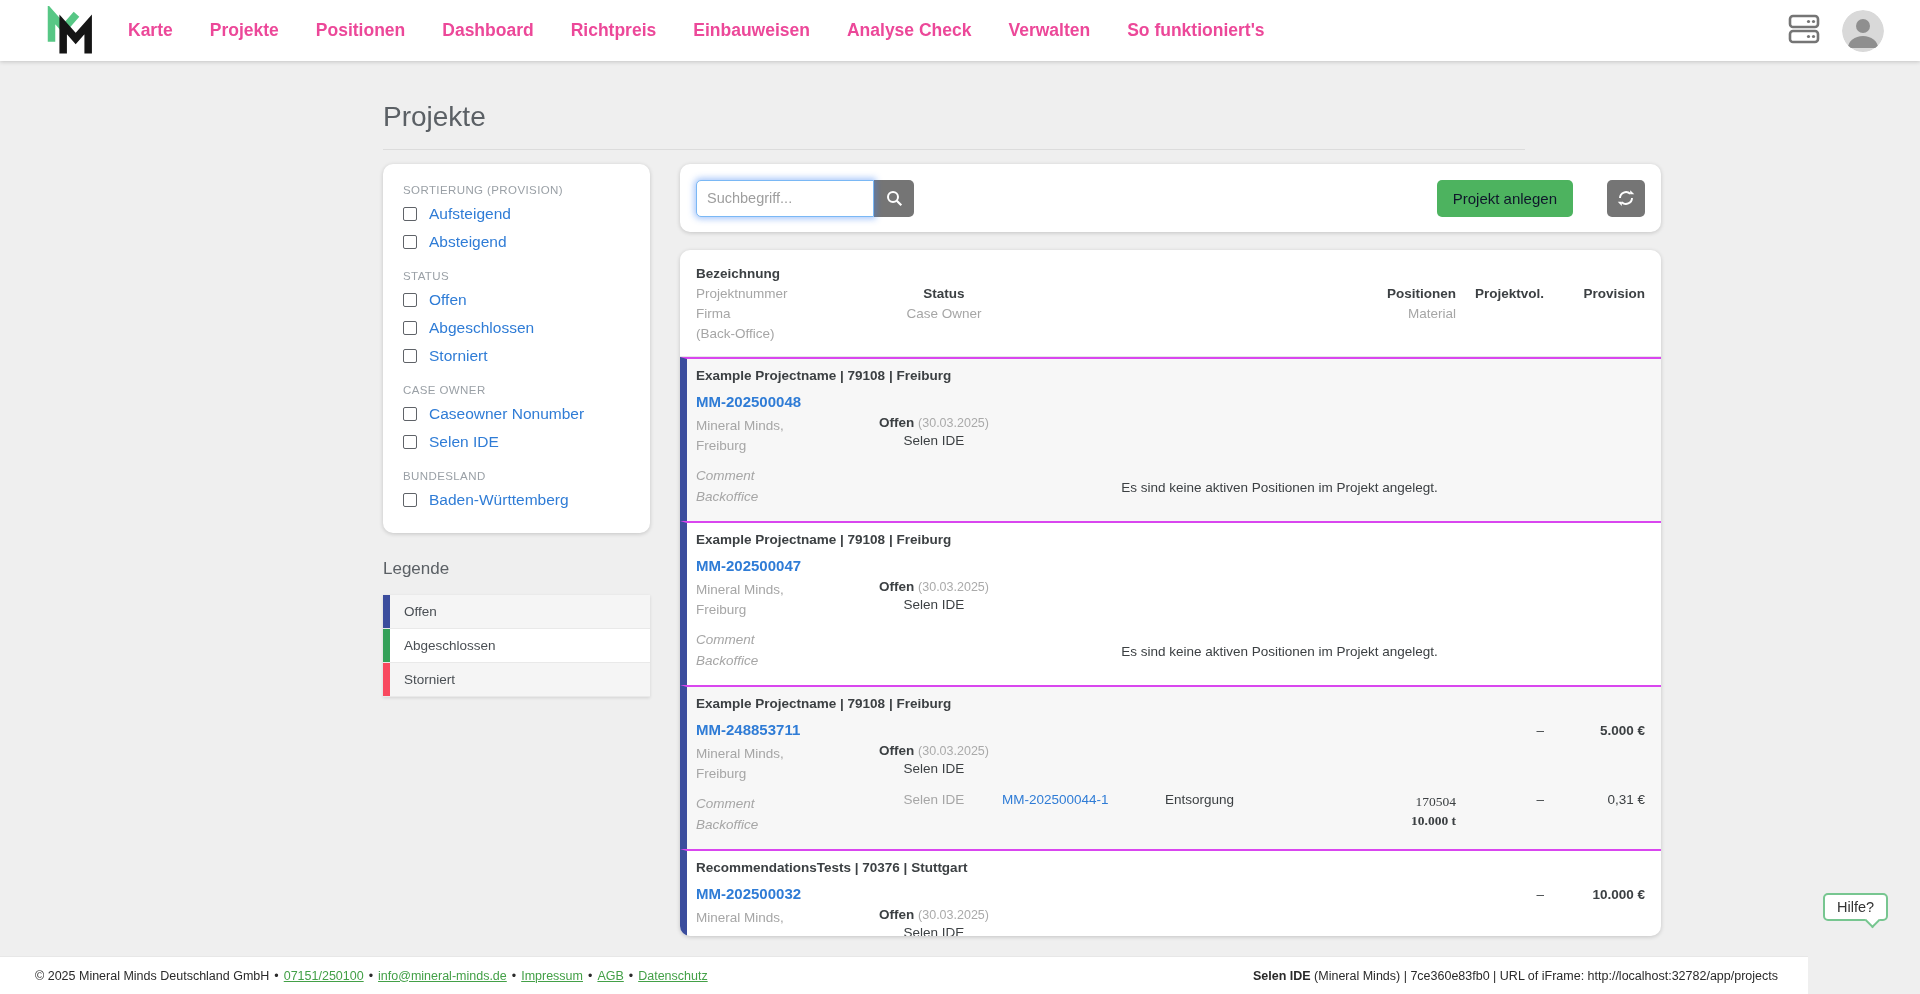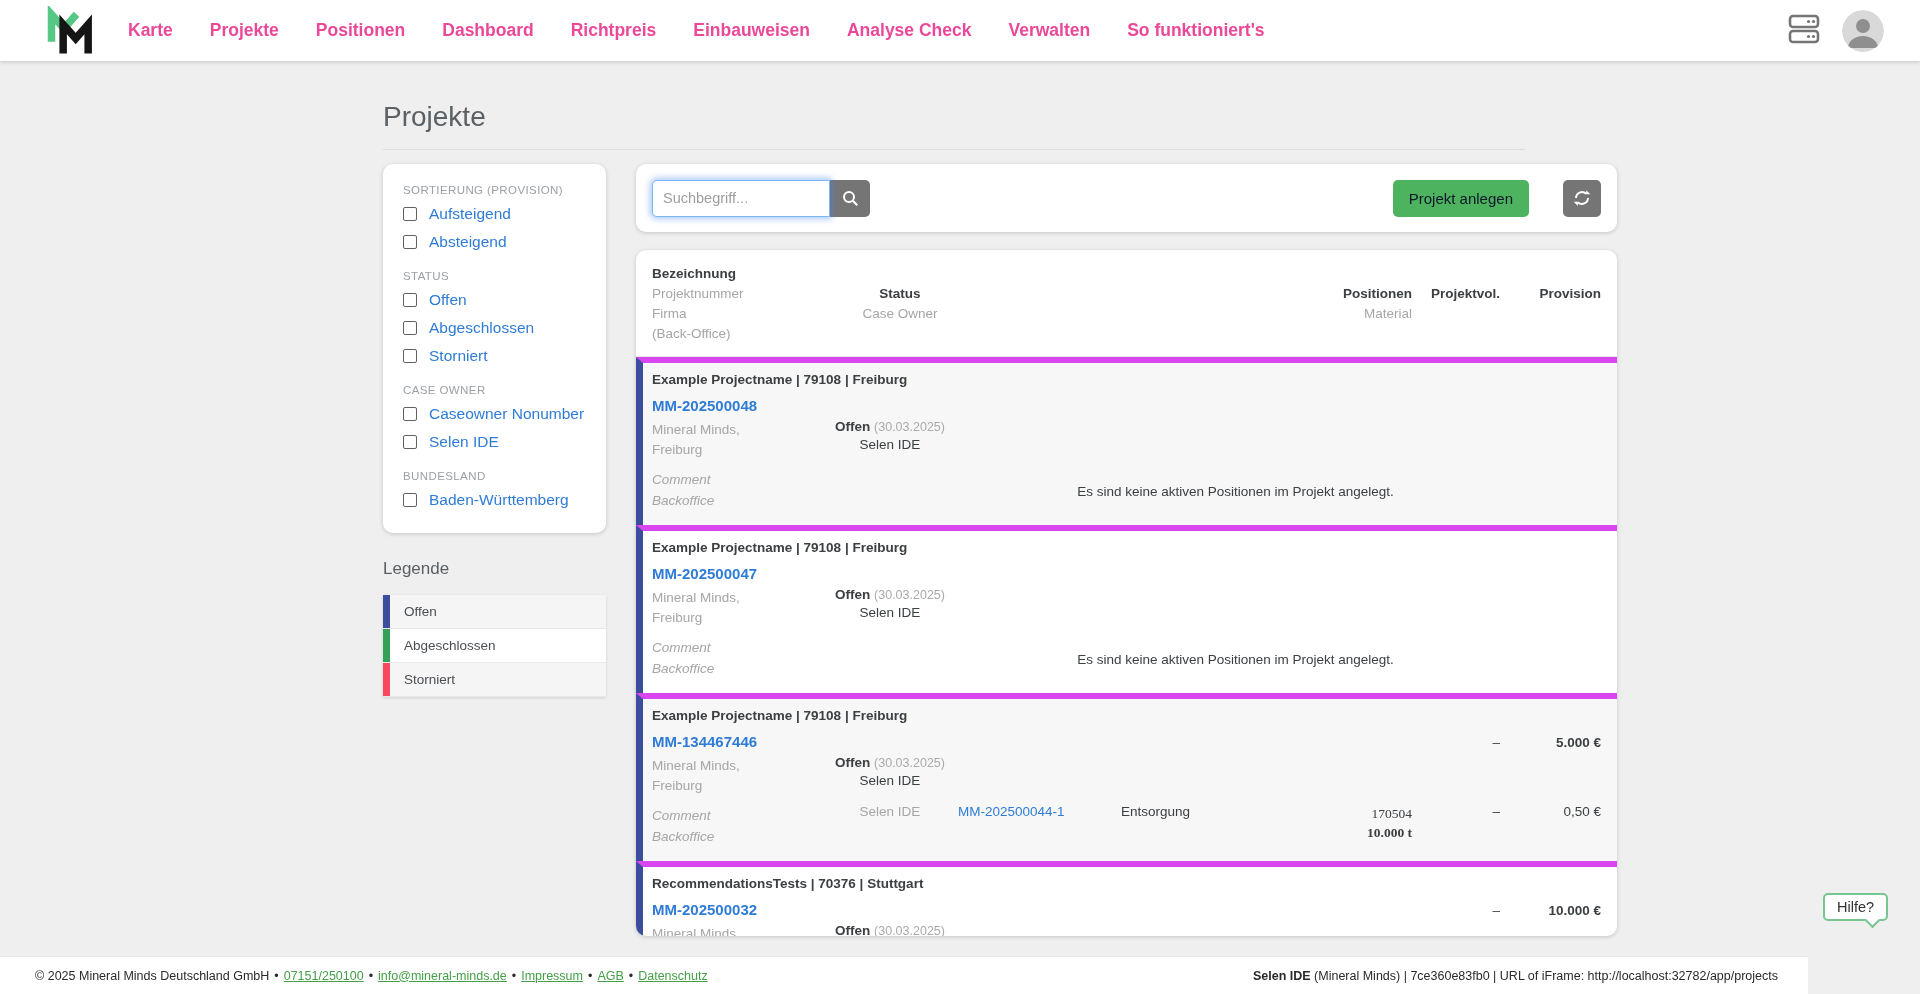--- a/index.html
+++ b/index.html
@@ -16,21 +16,21 @@
   .srv-icon { cursor:pointer; }
   .avatar { width:42px; height:42px; border-radius:50%; overflow:hidden; cursor:pointer; }
 
   
   .content { position:absolute; left:383px; top:61px; width:1142px; }
   .page-title { margin-top:40px; font-size:28px; font-weight:400; color:#5b6065; }
   .title-rule { margin-top:16px; border-bottom:1px solid #dcdcdc; }
   .cols { display:flex; margin-top:14px; gap:30px; align-items:flex-start; }
 
   
-  .leftcol { width:223px; flex:none; }
+  .leftcol { width:267px; flex:none; }
   .filter-card { background:#fff; border-radius:10px; box-shadow:0 1px 4px rgba(0,0,0,.18);
                  padding:18px 20px 24px 20px; }
   .fsection-label { font-size:11.5px; letter-spacing:.4px; color:#9aa0a6; margin:14px 0 4px; }
   .fsection-label:first-child { margin-top:2px; }
   .fopt { display:flex; align-items:center; gap:12px; padding:5px 0; cursor:pointer; }
   .cbx { width:14px; height:14px; border:1.6px solid #5f6368; border-radius:2px; background:#fff; flex:none; }
   .fopt-label { font-size:15.5px; color:#2f7cd6; }
 
   .legend-title { margin-top:26px; font-size:17px; color:#5b6065; }
   .legend-list { margin-top:16px; box-shadow:0 1px 3px rgba(0,0,0,.12); }
@@ -62,21 +62,21 @@
   .tgrid { display:grid; grid-template-columns:180px 120px 155px 150px 1fr 115px 80px 93px;
            column-gap:8px; align-items:start; }
   .thead { padding:14px 16px 12px 16px; border-bottom:1px solid #e6e6e6; }
   .thead .tgrid { row-gap:3px; }
   .hline { font-size:13.5px; line-height:20px; }
   .h-bold { font-weight:700; color:#3c4043; }
   .h-light { color:#a6a6a6; }
   .c-center { text-align:center; }
   .c-right { text-align:right; }
 
-  .prow { border-left:7px solid #3b4d9d; border-top:6px solid #d946ef; }
+  .prow { border-left:7px solid #3b4d9d; border-top:2px solid #d946ef; }
   .prow:first-child { border-top:none; }
   .prow.alt { background:#f7f7f7; }
   .prow-title { padding:9px 16px 6px 9px; font-size:13.5px; font-weight:700; color:#3c4043; }
   .prow-body { display:flex; padding:4px 16px 14px 9px; }
   .pleft { width:178px; flex:none; }
   .pnum { font-size:15px; font-weight:700; color:#2f7cd6; cursor:pointer; display:inline-block; margin-bottom:6px; }
   .pcompany, .pcity { font-size:13.5px; color:#a6a6a6; line-height:20px; }
   .pcomment { margin-top:9px; font-size:13.5px; font-style:italic; color:#a6a6a6; line-height:21px; }
   .pright { flex:1; }
   .pright-top { display:grid; grid-template-columns:120px 155px 150px 1fr 115px 80px 93px; column-gap:8px; }
@@ -319,21 +319,21 @@
               </div>
               <div class="empty-text">Es sind keine aktiven Positionen im Projekt angelegt.</div>
             </div>
           </div>
         </div>
 
         <div class="prow alt">
           <div class="prow-title">Example Projectname | 79108 | Freiburg</div>
           <div class="prow-body">
             <div class="pleft">
-              <span class="pnum">MM-134467446</span>
+              <span class="pnum">MM-248853711</span>
               <div class="pcompany">Mineral Minds,</div>
               <div class="pcity">Freiburg</div>
               <div class="pcomment">Comment</div>
               <div class="pcomment" style="margin-top:0;">Backoffice</div>
             </div>
             <div class="pright">
               <div class="pright-top">
                 <div class="status-stack">
                   <div class="status-line"><span class="status-name">Offen</span>
                     <span class="status-date">(30.03.2025)</span></div>
@@ -348,21 +348,21 @@
               </div>
               <div class="positions">
                 <div class="pos-line">
                   <span class="pos-cm">Selen IDE</span>
                   <span class="pos-num">MM-202500044-1</span>
                   <span class="pos-typ">Entsorgung</span>
                   <span></span>
                   <span class="pos-mat"><span>170504</span><br>
                     <span class="pos-menge">10.000 t</span></span>
                   <span class="pos-dash">–</span>
-                  <span class="pos-prov">0,50 €</span>
+                  <span class="pos-prov">0,31 €</span>
                 </div>
               </div>
             </div>
           </div>
         </div>
 
         <div class="prow">
           <div class="prow-title">RecommendationsTests | 70376 | Stuttgart</div>
           <div class="prow-body">
             <div class="pleft">

